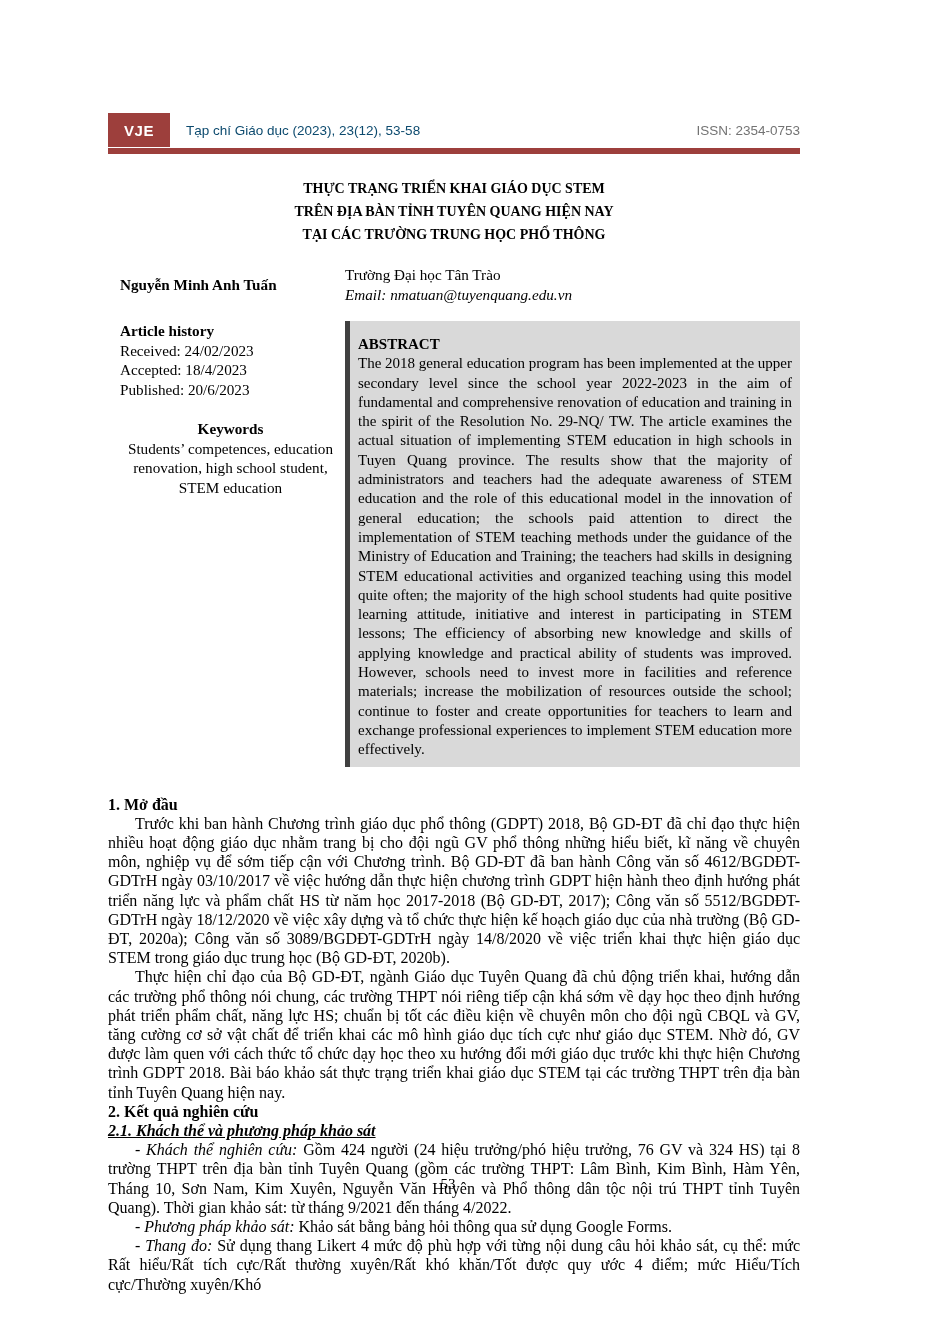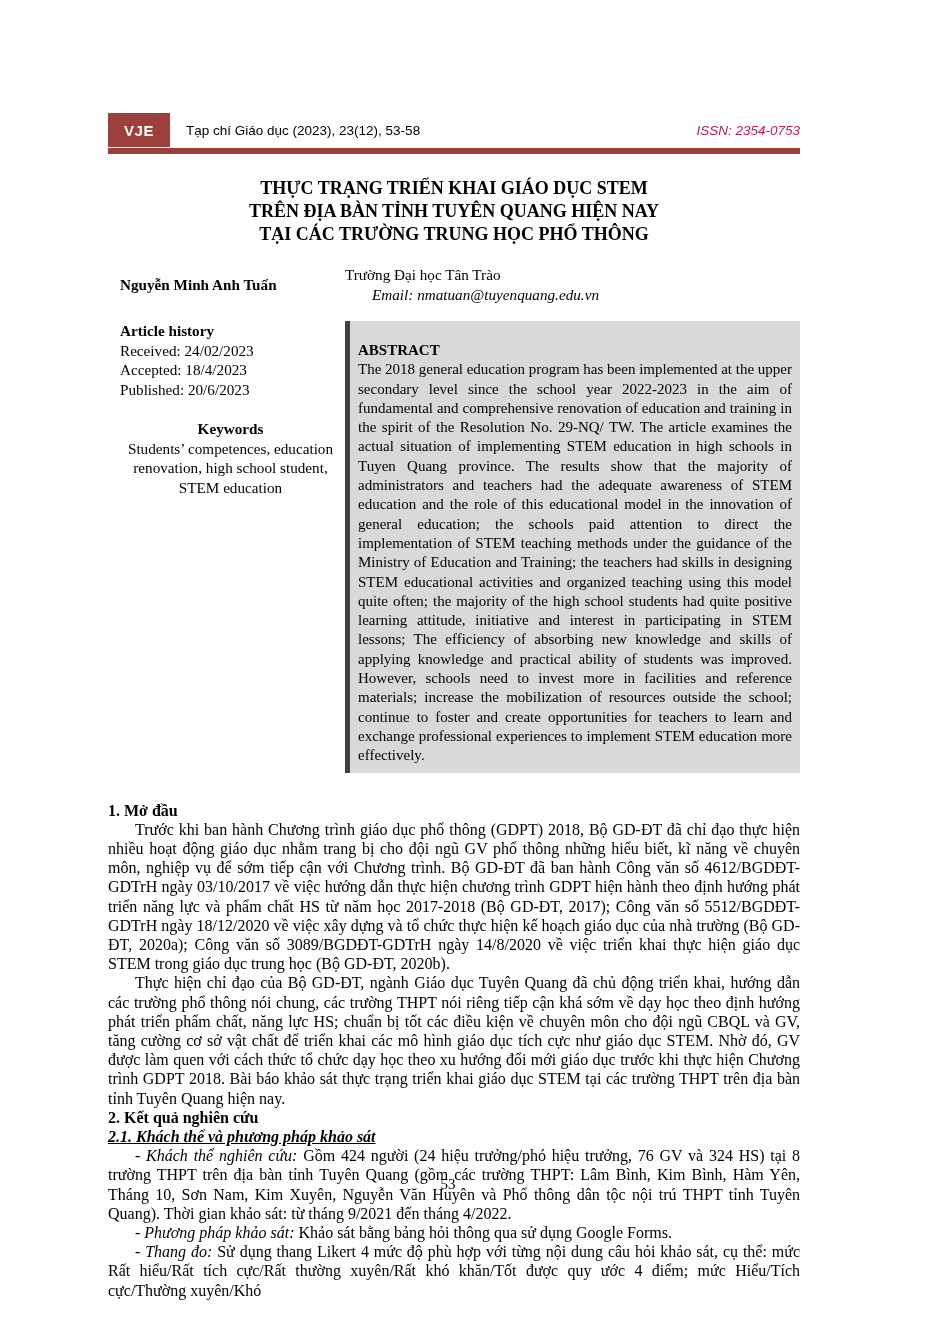--- a/index.html
+++ b/index.html
@@ -31,53 +31,53 @@
     height: 34px;
     background: #9d3f3c;
     color: #ffffff;
     font-weight: bold;
     font-size: 15px;
     display: flex;
     align-items: center;
     justify-content: center;
     letter-spacing: 0.5px;
   }
-  .citation { margin-left: 16px; color: #000000; }
-  .issn { margin-left: auto; color: #be185d; font-style: italic; }
+  .citation { margin-left: 16px; color: #0c4a6e; }
+  .issn { margin-left: auto; color: #737373; }
   .header-bar { height: 6px; background: #9d3f3c; margin-top: 1px; }
   
   .paper-title {
     margin-top: 23px;
     text-align: center;
     font-weight: bold;
-    font-size: 18px;
+    font-size: 14px;
     line-height: 23px;
   }
   
   .author-row { display: flex; margin-top: 19px; font-size: 15.2px; line-height: 20px; }
   .author-name { flex: 0 0 237px; padding-left: 12px; font-weight: bold; box-sizing: border-box; display: flex; align-items: center; }
   .author-detail { flex: 1; }
-  .author-email { font-style: italic; margin-left: 27px; }
+  .author-email { font-style: italic; }
   
   .info-row { display: flex; margin-top: 16px; align-items: flex-start; }
   .info-left {
     flex: 0 0 237px;
     box-sizing: border-box;
     padding-left: 12px;
     padding-right: 4px;
     font-size: 15.2px;
     line-height: 19.5px;
   }
   .info-heading { font-weight: bold; }
   .keywords-block { margin-top: 20px; text-align: center; }
   .abstract-box {
     flex: 1;
     background: #d9d9d9;
     border-left: 5px solid #404040;
-    padding: 20px 8px 7px 8px;
+    padding: 14px 8px 7px 8px;
     font-size: 15px;
     line-height: 19.3px;
     text-align: justify;
   }
   .abstract-title { font-weight: bold; }
   
   .body-text {
     margin-top: 28px;
     font-size: 16px;
     line-height: 19.2px;

